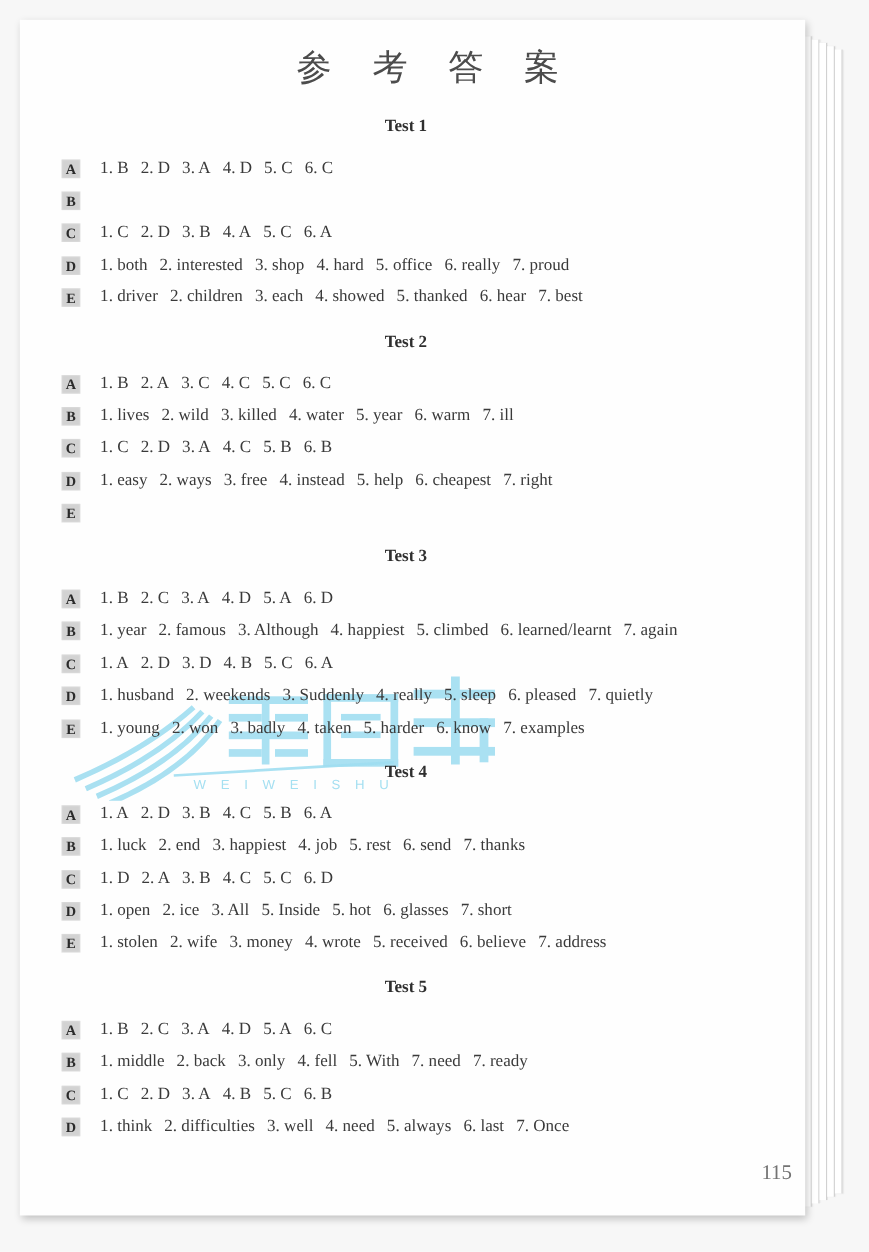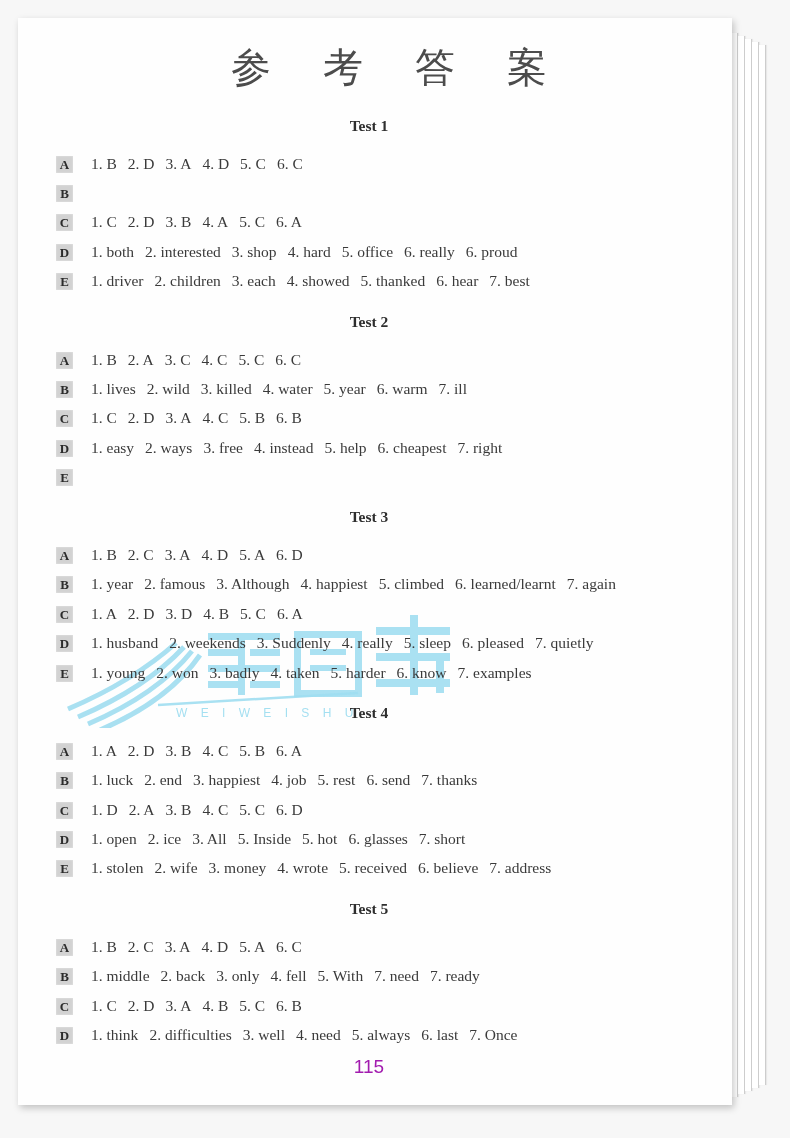--- a/index.html
+++ b/index.html
@@ -61,22 +61,22 @@
 
   
   #content {
     position: relative;
     z-index: 4;
     padding: 0;
   }
 
   .doc-title {
     text-align: center;
-    font-family: Liberation Mono, monospace;
-    font-size: 40px;
+    font-family: Liberation Sans, sans-serif;
+    font-size: 32px;
     letter-spacing: 14px;
     color: #4c4c4c;
     padding-top: 22px;
     padding-left: 42px;
     font-weight: 400;
   }
 
   .test-block {
     margin-top: 22px;
   }
@@ -123,24 +123,24 @@
     display: inline-block;
     margin-right: 11px;
   }
   .ans-text .item:last-child { margin-right: 0; }
 
   .page-number {
     position: absolute;
     left: 0;
     right: 12px;
     top: 1038px;
-    text-align: center;
-    font-family: Liberation Sans, sans-serif;
+    text-align: right;
+    font-family: Liberation Serif, serif;
     font-size: 19px;
-    color: #a21caf;
+    color: #737373;
     z-index: 4;
   }
 </style>
 </head>
 <body>
 
 <div id="page-stack">
     <div class="sheet" style="left: 0px; top: 0px; bottom: 0px;"></div>
     <div class="sheet" style="left: 7px; top: 3px; bottom: 3px;"></div>
     <div class="sheet" style="left: 14px; top: 6px; bottom: 6px;"></div>
@@ -197,21 +197,21 @@
           </div>
           <div class="ans-row">
             <span class="sec-badge">B</span>
           </div>
           <div class="ans-row">
             <span class="sec-badge">C</span>
             <span class="ans-text"><span class="item">1. C</span><span class="item">2. D</span><span class="item">3. B</span><span class="item">4. A</span><span class="item">5. C</span><span class="item">6. A</span></span>
           </div>
           <div class="ans-row">
             <span class="sec-badge">D</span>
-            <span class="ans-text"><span class="item">1. both</span><span class="item">2. interested</span><span class="item">3. shop</span><span class="item">4. hard</span><span class="item">5. office</span><span class="item">6. really</span><span class="item">6. proud</span></span>
+            <span class="ans-text"><span class="item">1. both</span><span class="item">2. interested</span><span class="item">3. shop</span><span class="item">4. hard</span><span class="item">5. office</span><span class="item">6. really</span><span class="item">7. proud</span></span>
           </div>
           <div class="ans-row">
             <span class="sec-badge">E</span>
             <span class="ans-text"><span class="item">1. driver</span><span class="item">2. children</span><span class="item">3. each</span><span class="item">4. showed</span><span class="item">5. thanked</span><span class="item">6. hear</span><span class="item">7. best</span></span>
           </div>
         </div>
         <div class="test-block">
           <div class="test-heading">Test 2</div>
           <div class="ans-row">
             <span class="sec-badge">A</span>

